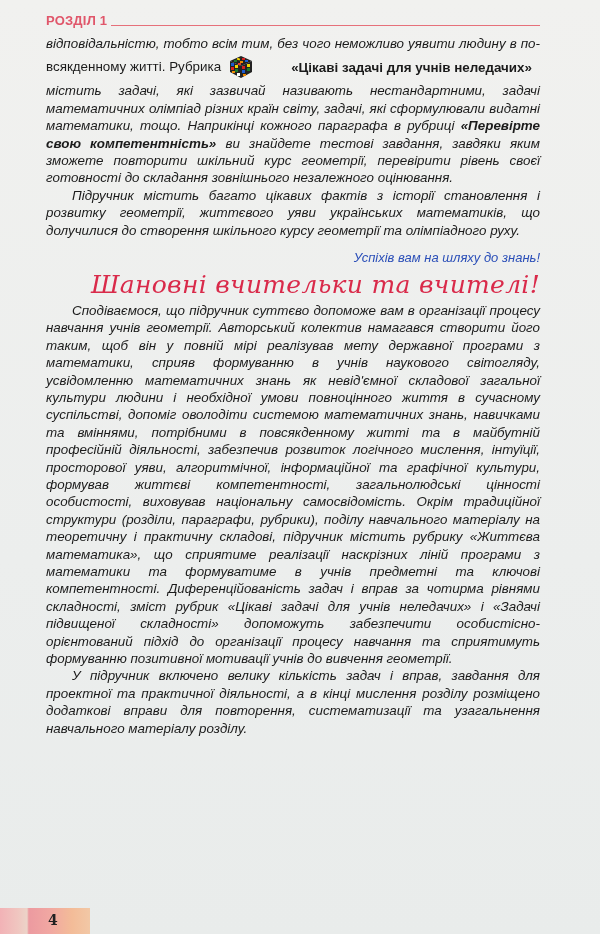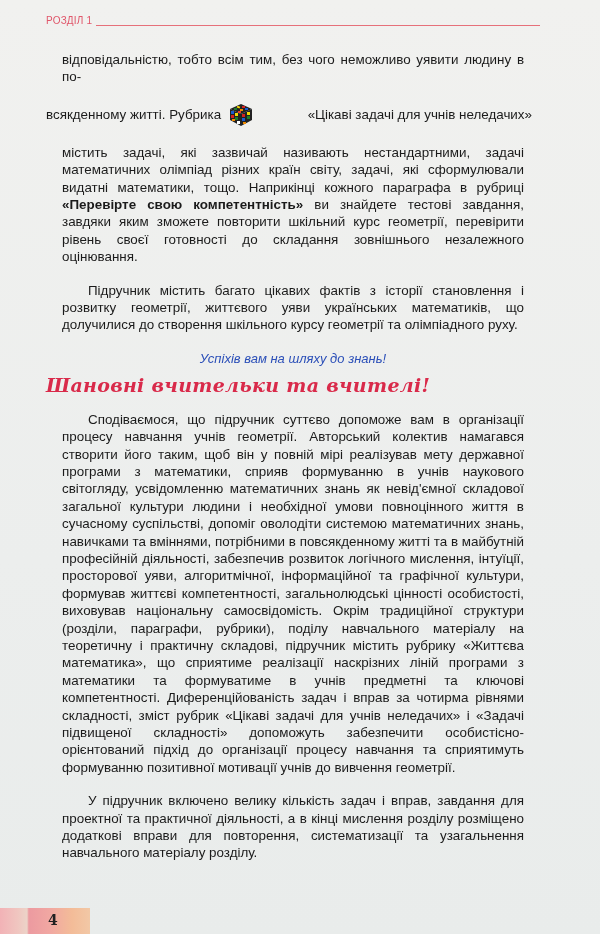--- a/index.html
+++ b/index.html
@@ -12,47 +12,48 @@
   }
   .page {
     position: absolute; left: 0; top: 0; width: 600px; height: 934px;
     background: linear-gradient(180deg, #f1f1ef 0%, #eceeed 60%, #e9eceb 100%);
   }
   .header {
     position: absolute; left: 46px; top: 10px; width: 494px; height: 18px;
     display: flex; align-items: flex-end;
   }
   .header .title {
-    color: #e0566a; font-size: 10px; letter-spacing: 0.2px; line-height: 14px;
+    color: #e0566a; font-size: 13px; letter-spacing: 0.2px; line-height: 14px;
     padding-right: 4px;
+    font-weight: bold;
   }
   .header .rule {
     flex: 1; height: 1.5px; background: #e6707a; margin-bottom: 2px;
   }
   .content {
     position: absolute; left: 46px; top: 35px; width: 494px;
     font-size: 13.4px; line-height: 17.4px;
   }
-  p { margin: 16px; text-align: justify; }
+  p { margin: 0; text-align: justify; font-style: italic; }
   .indent { text-indent: 26px; }
   b { font-weight: bold; }
   .cube-line { display: flex; align-items: center; justify-content: space-between; height: 26px; margin: 2px 8px 2px 0; }
   .cube-line .left { white-space: nowrap; }
   .cube {
     display: inline-block; width: 24px; height: 24px; vertical-align: middle;
     margin: 0 4px;
   }
-  .cube-line .right { white-space: nowrap; font-weight: normal; }
+  .cube-line .right { white-space: nowrap; font-weight: bold; }
   .wish {
-    text-align: center; color: #2b4fb8; font-style: italic; font-size: 13px;
+    text-align: right; color: #2b4fb8; font-style: italic; font-size: 13px;
     margin: 10px 0 10px 0;
   }
   .heading {
-    text-align: left; color: #d92a4a; font-family: "DejaVu Serif", serif;
-    font-style: italic; font-weight: bold; font-size: 19px; margin: 4px 0 8px 0;
+    text-align: right; color: #d92a4a; font-family: "DejaVu Serif", serif;
+    font-style: italic; font-weight: normal; font-size: 25px; margin: 4px 0 8px 0;
     letter-spacing: 0.3px;
   }
   .page-num-strip {
     position: absolute; left: 0; top: 908px; height: 26px; width: 90px;
     background: linear-gradient(90deg, #f2b2b6 0%, #f0c6c0 20%, #ecd3c8 30%, #ec9aa0 32%, #f1a7a2 55%, #f3bc98 80%, #f2c8a6 100%);
   }
   .page-num {
     position: absolute; left: 48px; top: 912px; font-family: "DejaVu Serif", serif;
     font-weight: bold; font-size: 14px; color: #222;
   }

